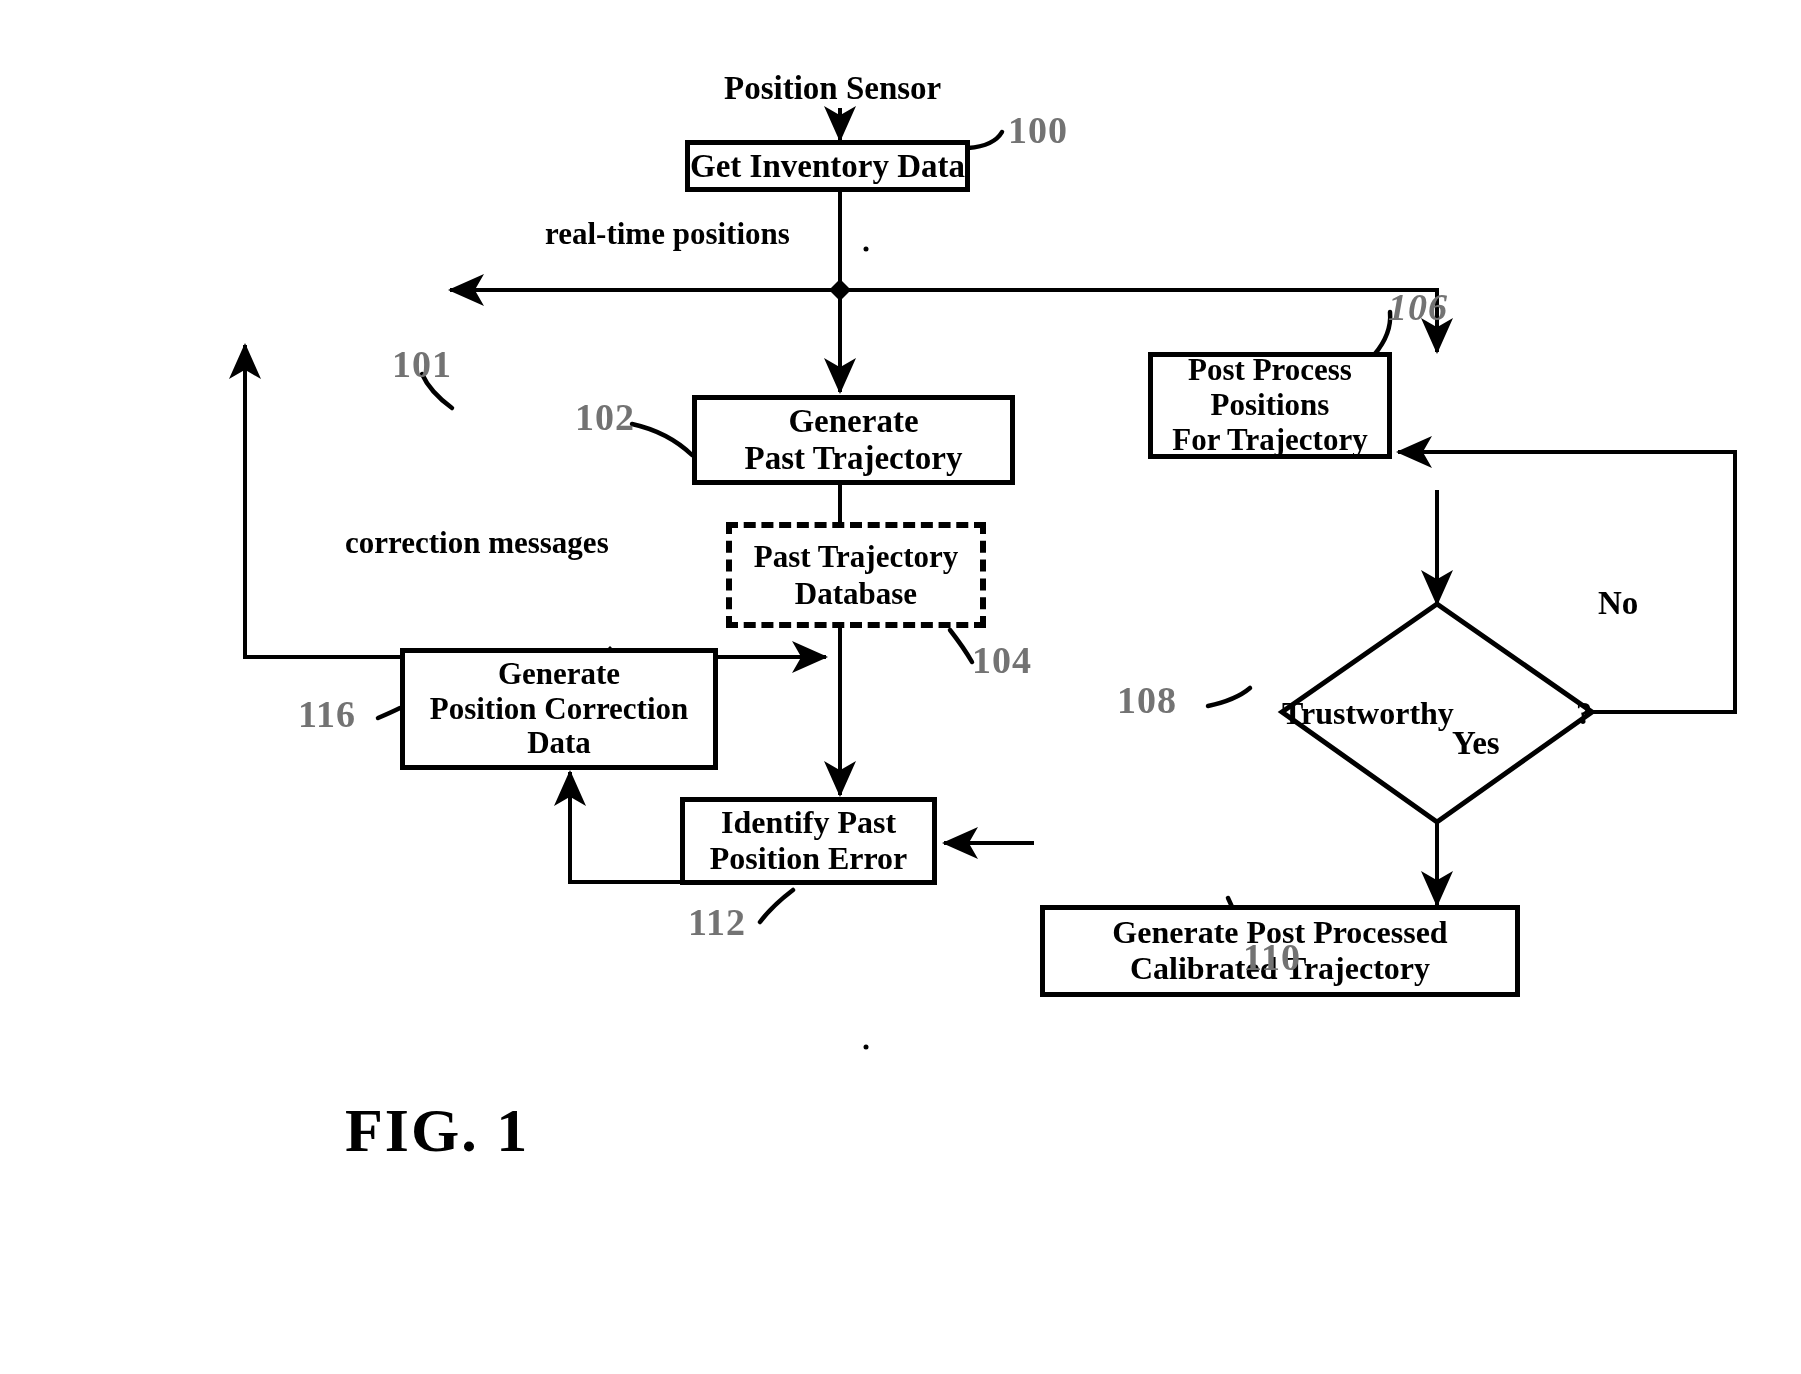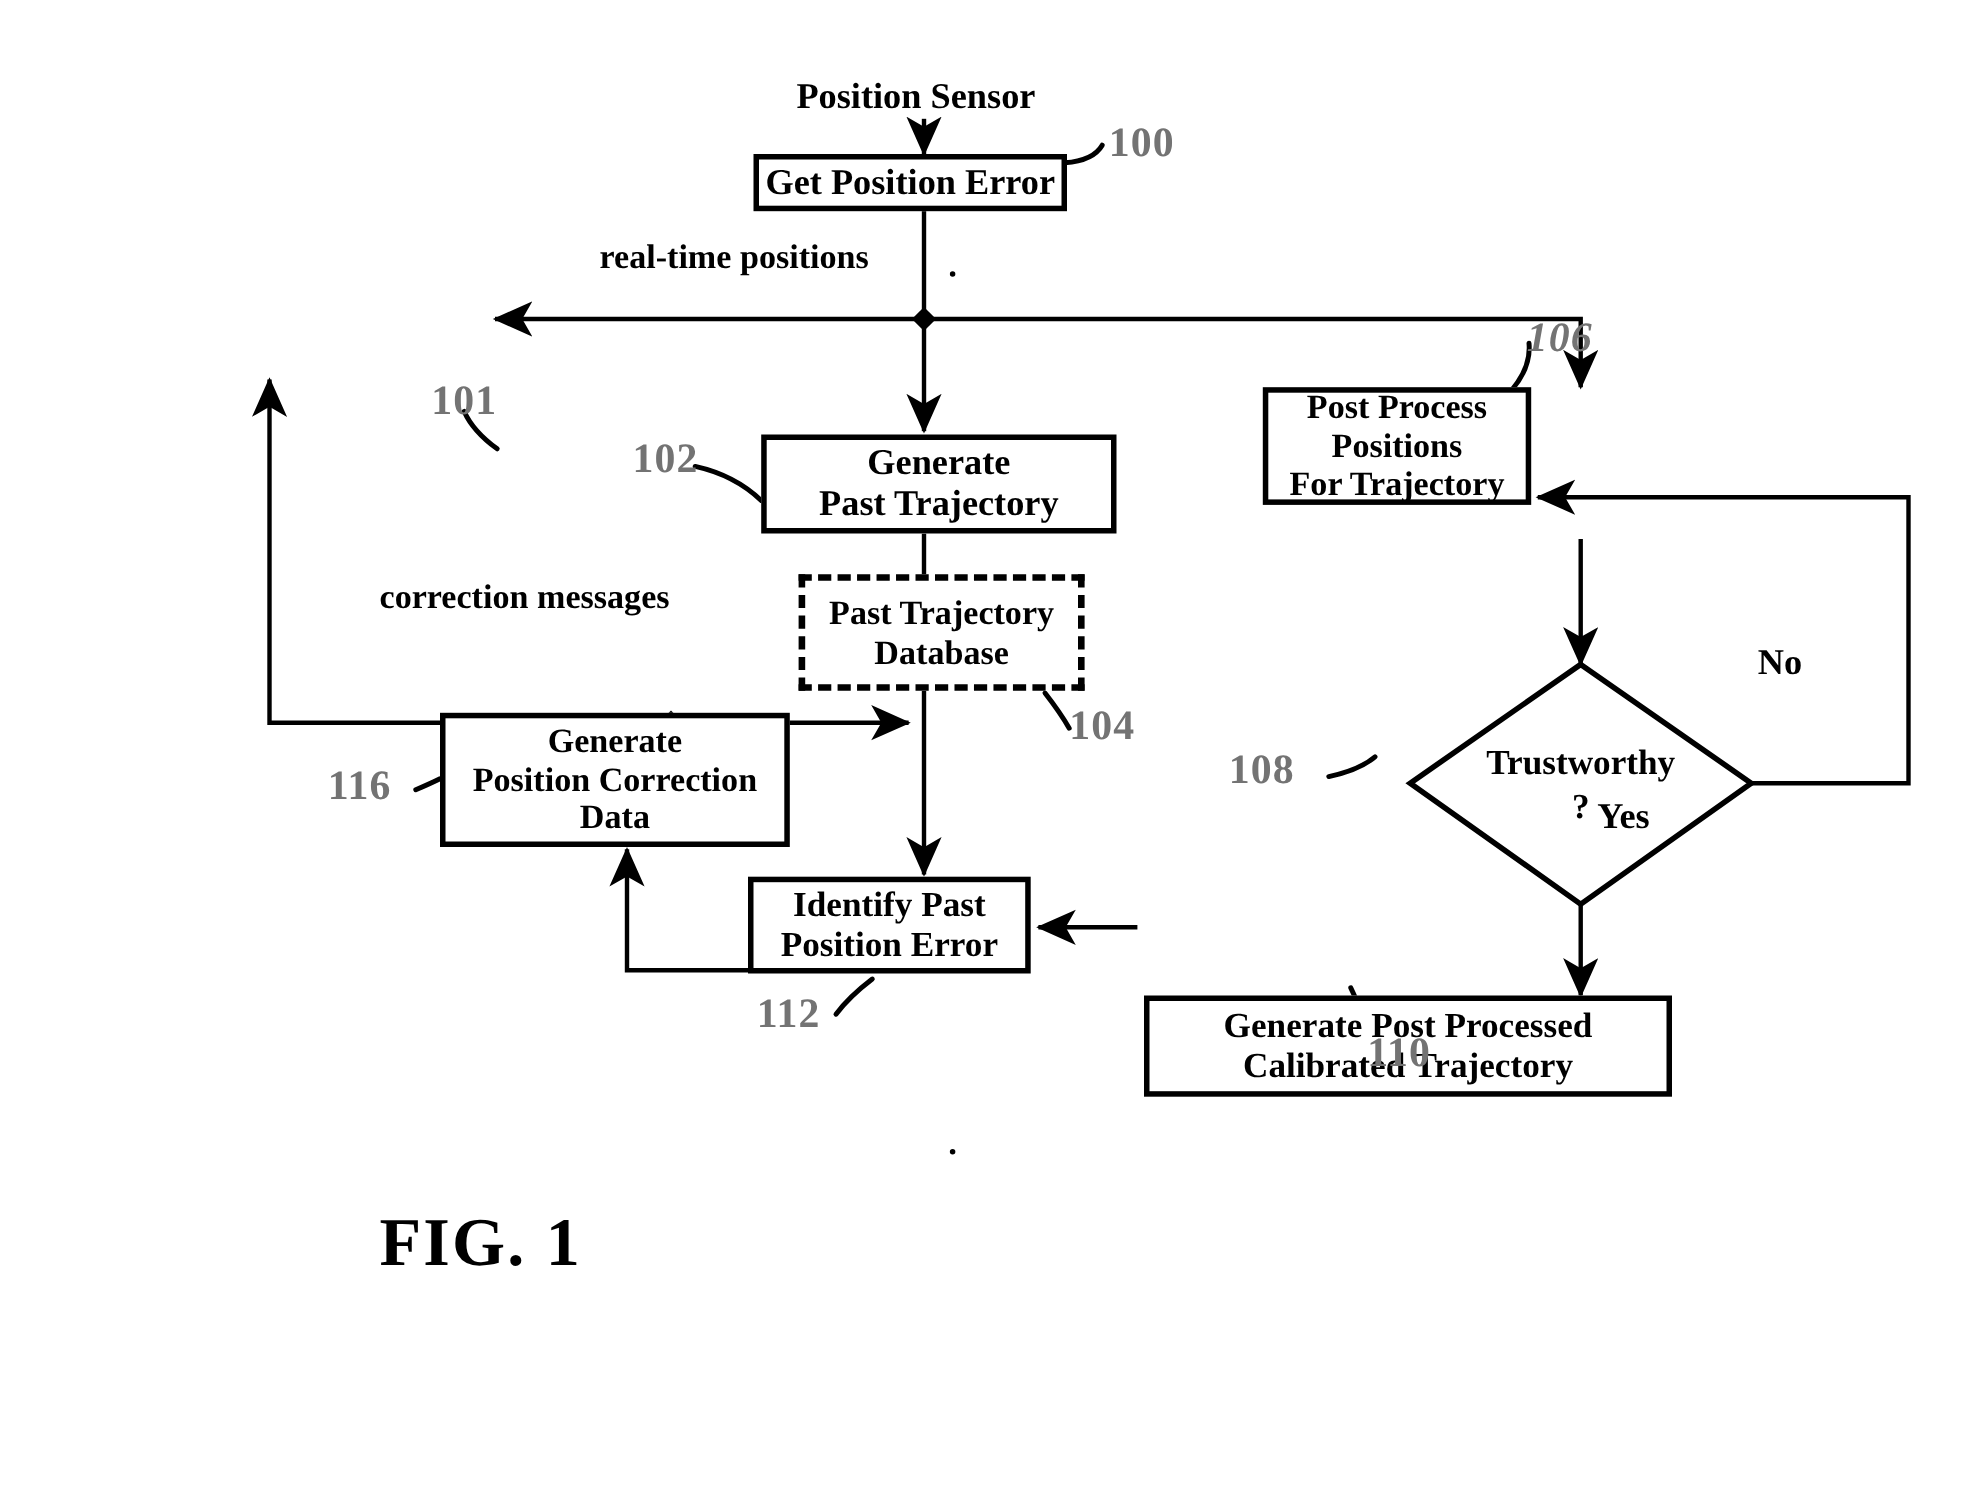--- a/index.html
+++ b/index.html
@@ -77,21 +77,21 @@
 
     <circle cx="866" cy="249" r="2.5" fill="#000"></circle>
     <circle cx="866" cy="1047" r="2.5" fill="#000"></circle>
   </svg>
 
   <div class="cap" style="left:724px;top:70px;font-size:33px;">Position Sensor</div>
 
   <div class="num" style="left:392px;top:342px;">101</div>
 
   <div class="box" style="left:685px;top:140px;width:285px;height:52px;font-size:33px;">
-    <span>Get Position Error</span>
+    <span>Get Inventory Data</span>
   </div>
   <div class="num" style="left:1008px;top:108px;">100</div>
 
   <div class="cap" style="left:545px;top:216px;font-size:31px;">real-time positions</div>
 
   <div class="box" style="left:692px;top:395px;width:323px;height:90px;font-size:33px;flex-direction:column;">
     <span>Generate</span>
     <span>Past  Trajectory</span>
   </div>
   <div class="num" style="left:575px;top:395px;">102</div>
@@ -117,21 +117,21 @@
   </div>
   <div class="num" style="left:688px;top:900px;text-align:center;">112</div>
 
   <div class="box" style="left:1148px;top:352px;width:244px;height:107px;font-size:31px;flex-direction:column;">
     <span>Post Process</span>
     <span>Positions</span>
     <span>For Trajectory</span>
   </div>
   <div class="num" style="left:1388px;top:285px;font-style:italic;">106</div>
 
-  <div style="position:absolute;left:1282px;top:604px;width:310px;height:218px;display:flex;flex-direction:column;align-items:center;justify-content:center;font-weight:bold;font-size:32px;color:#000;line-height:1.25;">
+  <div style="position:absolute;left:1282px;top:604px;width:310px;height:218px;display:flex;flex-direction:row;align-items:center;justify-content:space-between;font-weight:bold;font-size:32px;color:#000;line-height:1.25;">
     <span>Trustworthy</span>
     <span>?</span>
   </div>
   <div class="num" style="left:1117px;top:678px;">108</div>
   <div class="cap" style="left:1598px;top:585px;font-size:33px;">No</div>
   <div class="cap" style="left:1452px;top:725px;font-size:33px;">Yes</div>
 
   <div class="box" style="left:1040px;top:905px;width:480px;height:92px;font-size:32px;flex-direction:column;">
     <span>Generate Post Processed</span>
     <span>Calibrated Trajectory</span>

